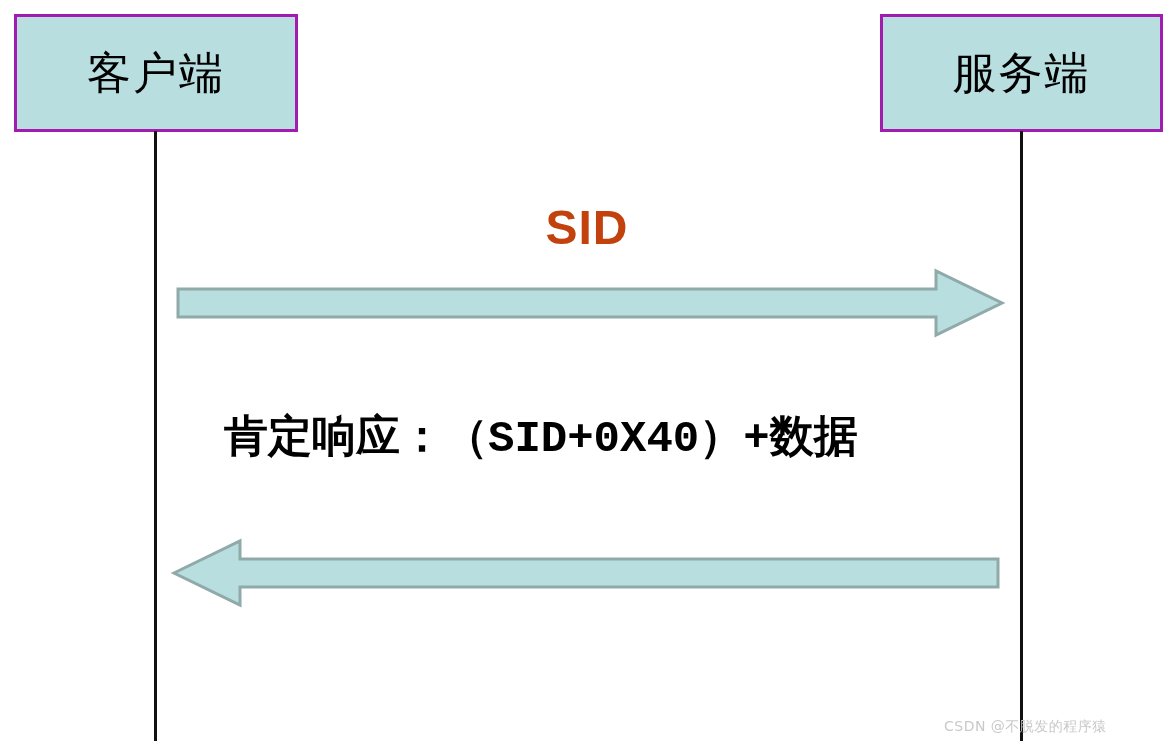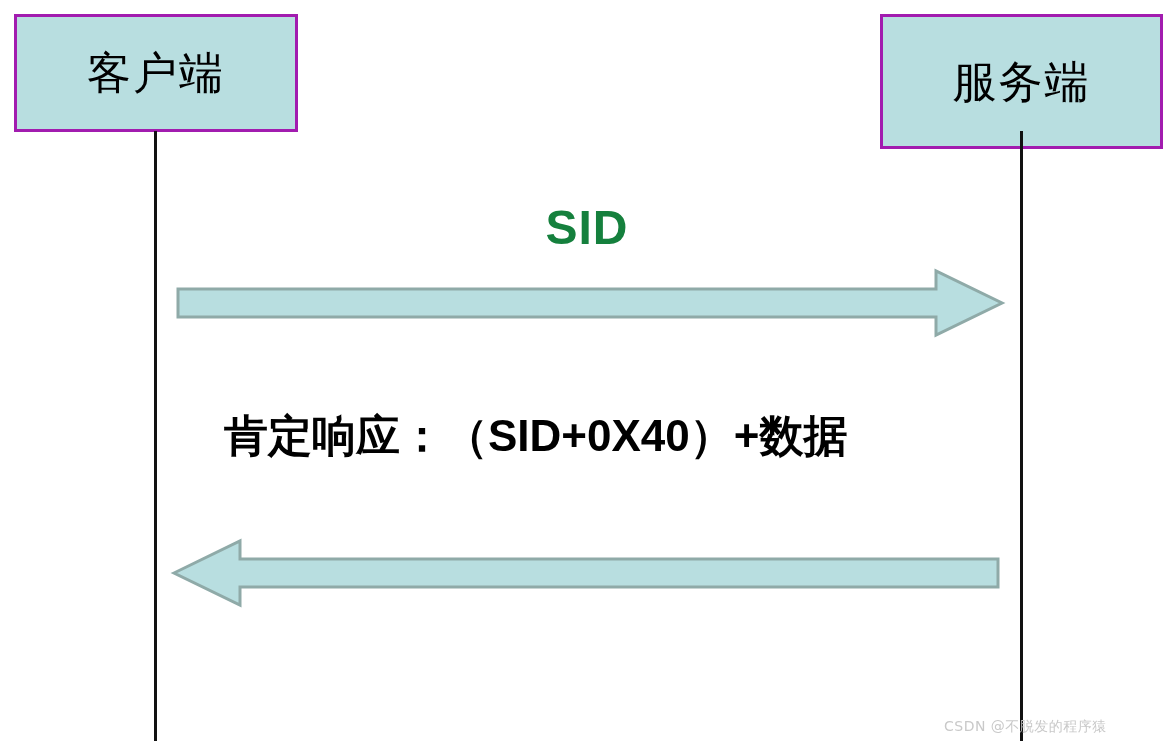--- a/index.html
+++ b/index.html
@@ -31,21 +31,21 @@
   .participant .plabel {
     font-family: "DejaVu Serif", "Liberation Serif", serif;
     font-size: 44px;
     font-weight: 400;
     color: #000000;
     letter-spacing: 2px;
     line-height: 1;
     white-space: nowrap;
   }
   #client-box  { left: 14px;  top: 14px; width: 284px; height: 118px; }
-  #server-box  { left: 880px; top: 14px; width: 283px; height: 135px; }
+  #server-box  { left: 880px; top: 14px; width: 283px; height: 118px; }
 
   
   .lifeline {
     position: absolute;
     width: 3px;
     background: #111111;
   }
   #client-lifeline { left: 154px;  top: 131px; height: 610px; }
   #server-lifeline { left: 1020px; top: 131px; height: 610px; }
 
@@ -59,21 +59,21 @@
     stroke: #8faaa8;
     stroke-width: 3;
     stroke-linejoin: miter;
   }
   #request-arrow  { left: 176px; top: 268px; }
   #response-arrow { left: 170px; top: 538px; }
 
   
   .msg-label {
     position: absolute;
-    color: #15803d;
+    color: #c2410c;
     white-space: nowrap;
     line-height: 1.05;
   }
   #request-label {
     left: 0px;
     top: 203px;
     width: 1174px;
     text-align: center;
     font-size: 48px;
     font-weight: bold;
@@ -85,21 +85,21 @@
     top: 406px;
   }
   .resp-line {
     font-family: "DejaVu Serif", "Liberation Serif", serif;
     font-size: 44px;
     color: #000000;
     white-space: nowrap;
     line-height: 1.38;
   }
   .mono-bold {
-    font-family: Liberation Sans, sans-serif;
+    font-family: Liberation Mono, monospace;
     font-weight: bold;
   }
   .cn-bold {
     font-family: Liberation Mono, monospace;
     font-weight: 700;
   }
 
   
   #watermark {
     position: absolute;

